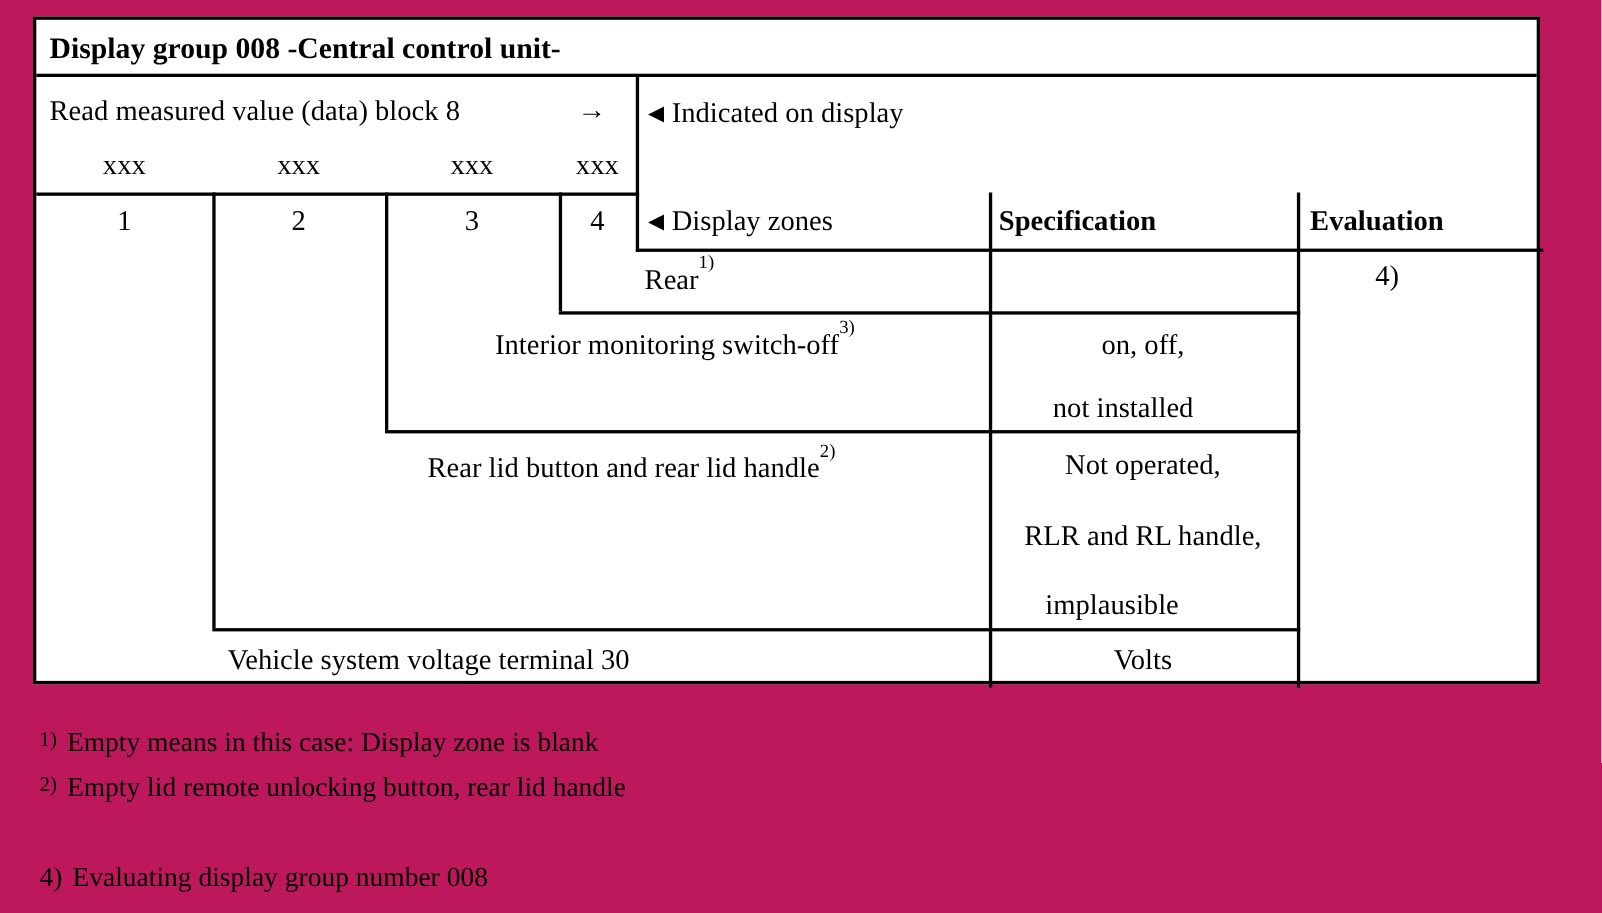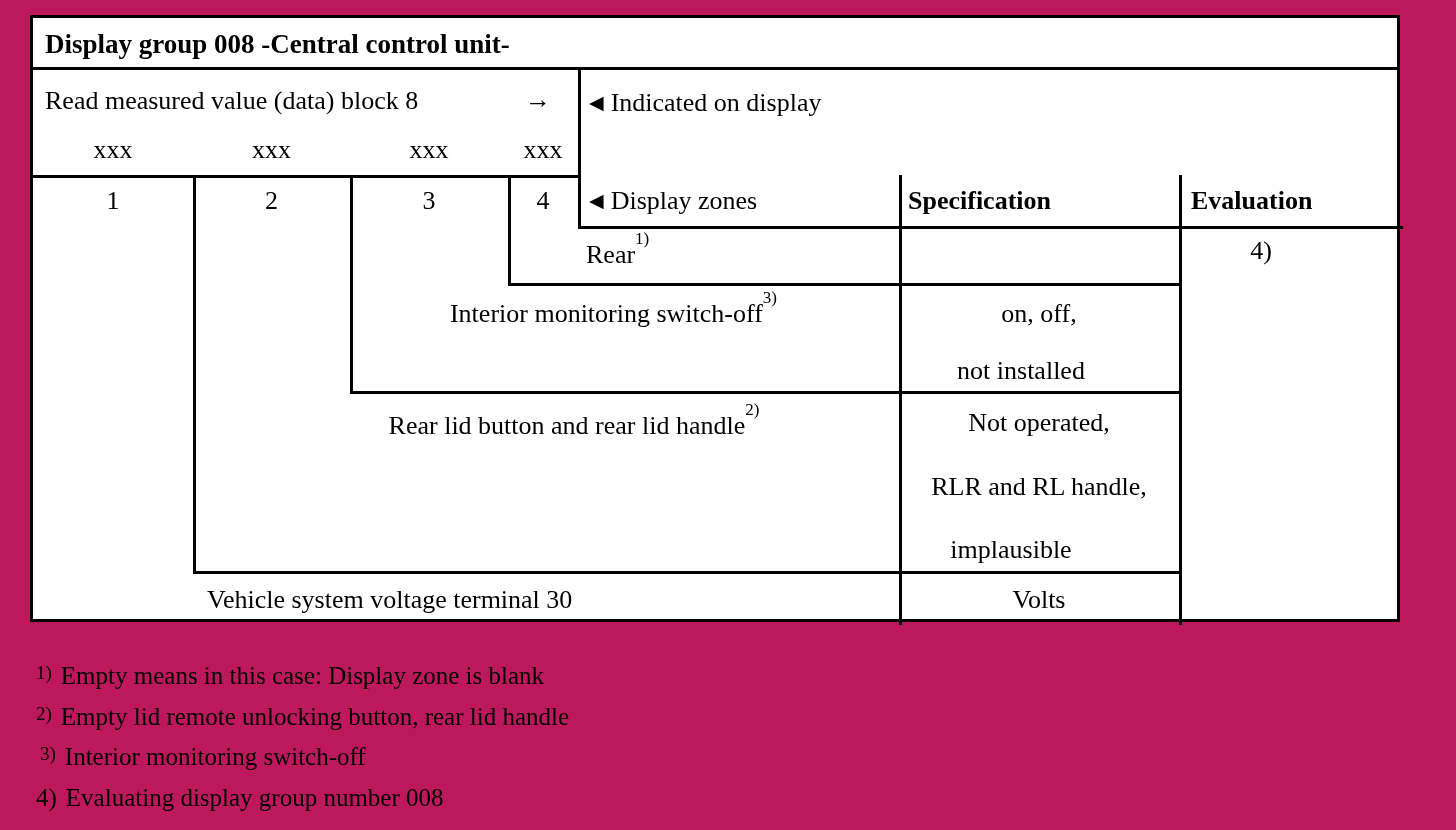--- a/index.html
+++ b/index.html
@@ -144,20 +144,17 @@
     <div class="txt center" style="left:866px; top:567px; width:280px;">Volts</div>
 
   </div>
 
   <div class="footnote" style="top:661px;">
     <span class="mark small">1)</span><span>Empty means in this case: Display zone is blank</span>
   </div>
   <div class="footnote" style="top:702px;">
     <span class="mark small">2)</span><span>Empty lid remote unlocking button, rear lid handle</span>
   </div>
-  <div class="footnote" style="top:742px;">
-    <span class="mark small" style="margin-left:4px;">3)</span><span>Interior monitoring switch-off</span>
-  </div>
   <div class="footnote" style="top:783px;text-align:right;">
     <span class="mark">4)</span><span>Evaluating display group number 008</span>
   </div>
 
 </div>
 
 </body></html>

